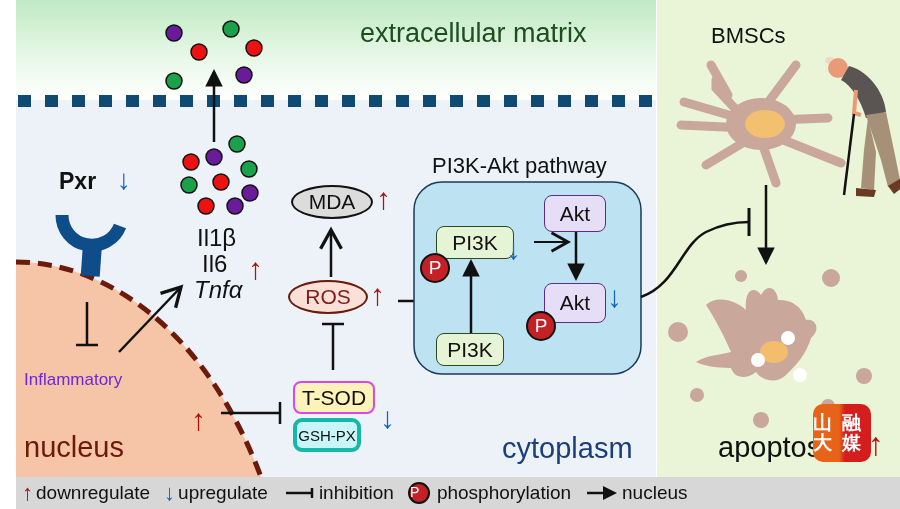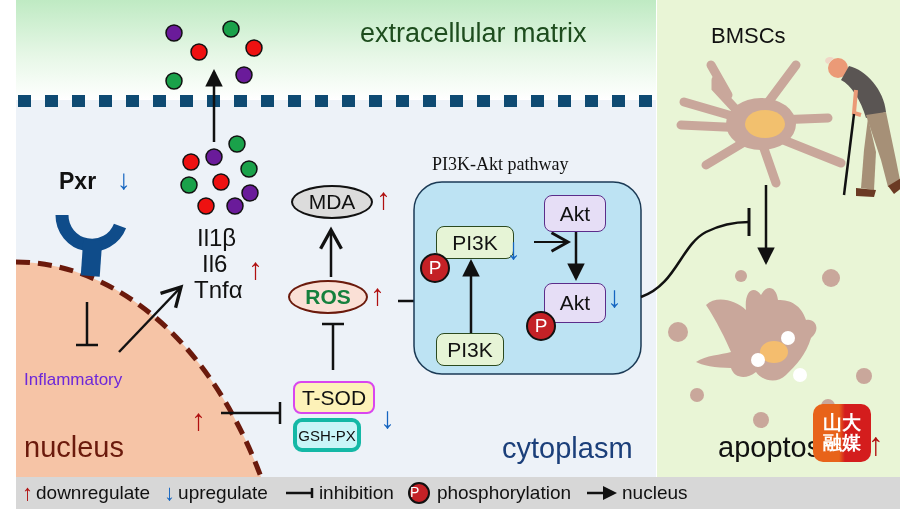--- a/index.html
+++ b/index.html
@@ -157,53 +157,53 @@
   <div class="txt" style="left:486px;top:434px;font-size:29px;color:#1b3f7a;">cytoplasm</div>
   <div class="txt" style="left:8px;top:433px;font-size:29px;color:#6b1a0c;">nucleus</div>
   <div class="txt" style="left:695px;top:25px;font-size:22px;color:#111;">BMSCs</div>
   <div class="txt" style="left:702px;top:433px;font-size:29px;color:#111;width:110px;overflow:hidden;">apoptosis</div>
 
   <div class="txt" style="left:43px;top:170px;font-size:23px;font-weight:bold;color:#111;">Pxr</div>
   <div class="txt" style="left:101px;top:166px;font-size:28px;font-weight:bold;color:#1565c0;">↓</div>
 
   <div class="txt" style="left:181px;top:226px;font-size:24px;color:#111;">Il1β</div>
   <div class="txt" style="left:186px;top:252px;font-size:24px;color:#111;">Il6</div>
-  <div class="txt" style="left:178px;top:278px;font-size:24px;color:#111;">Tnfα</div>
+  <div class="txt" style="left:178px;top:278px;font-size:24px;color:#111;font-style:italic;">Tnfα</div>
   <div class="txt" style="left:232px;top:254px;font-size:30px;font-weight:bold;color:#b01010;">↑</div>
 
   <div class="txt" style="left:8px;top:371px;font-size:17px;color:#6d28d9;">Inflammatory</div>
   <div class="txt" style="left:175px;top:405px;font-size:30px;font-weight:bold;color:#b01010;">↑</div>
 
   <div class="box" style="left:275px;top:185px;width:82px;height:34px;border:2px solid #111;border-radius:50%;background:#dcdcdc;font-size:21px;color:#111;">MDA</div>
   <div class="txt" style="left:360px;top:184px;font-size:30px;font-weight:bold;color:#b01010;">↑</div>
 
-  <div class="box" style="left:272px;top:280px;width:80px;height:34px;border:2px solid #6b1a0c;border-radius:50%;background:#fae0d6;font-size:21px;color:#15803d;font-weight:bold;">ROS</div>
+  <div class="box" style="left:272px;top:280px;width:80px;height:34px;border:2px solid #6b1a0c;border-radius:50%;background:#fae0d6;font-size:21px;color:#7f1d1d;">ROS</div>
   <div class="txt" style="left:354px;top:280px;font-size:30px;font-weight:bold;color:#b01010;">↑</div>
 
   <div class="box" style="left:277px;top:381px;width:82px;height:33px;border:2px solid #d946ef;border-radius:8px;background:#fdf2b8;font-size:21px;color:#111;">T-SOD</div>
   <div class="box" style="left:277px;top:418px;width:68px;height:34px;border:4px solid #14b8a6;border-radius:9px;background:#c9f5f8;font-size:15px;color:#111;">GSH-PX</div>
   <div class="txt" style="left:364px;top:403px;font-size:30px;font-weight:bold;color:#1565c0;">↓</div>
 
-  <div class="txt" style="left:416px;top:155px;font-size:18px;color:#111;font-family:Liberation Serif, serif;">PI3K-Akt pathway</div>
+  <div class="txt" style="left:416px;top:155px;font-size:22px;color:#111;">PI3K-Akt pathway</div>
 
   <div class="box" style="left:420px;top:226px;width:78px;height:33px;border:1.5px solid #2b4a1f;border-radius:8px;background:#e6f4d6;font-size:21px;color:#111;">PI3K</div>
   <div class="pcirc" style="position:absolute;left:404px;top:253px;width:30px;height:30px;font-size:19px;">P</div>
   <div class="txt" style="left:490px;top:234px;font-size:30px;font-weight:bold;color:#1565c0;">↓</div>
 
   <div class="box" style="left:420px;top:333px;width:68px;height:33px;border:1.5px solid #2b4a1f;border-radius:8px;background:#e6f4d6;font-size:21px;color:#111;">PI3K</div>
 
   <div class="box" style="left:528px;top:195px;width:62px;height:37px;border:1.5px solid #5b2d8a;border-radius:8px;background:#e6def6;font-size:21px;color:#111;">Akt</div>
 
   <div class="box" style="left:528px;top:283px;width:62px;height:40px;border:1.5px solid #5b2d8a;border-radius:8px;background:#e6def6;font-size:21px;color:#111;">Akt</div>
   <div class="pcirc" style="position:absolute;left:510px;top:311px;width:30px;height:30px;font-size:19px;">P</div>
   <div class="txt" style="left:591px;top:282px;font-size:30px;font-weight:bold;color:#1565c0;">↓</div>
 
   <div class="txt" style="left:852px;top:428px;font-size:32px;font-weight:bold;color:#b01010;">↑</div>
 
-  <div style="position:absolute;left:797px;top:404px;width:58px;height:58px;border-radius:10px;background:linear-gradient(90deg,#e8631a 0%,#e8631a 45%,#d41d1d 55%,#d41d1d 100%);display:flex;flex-direction:column;align-items:center;justify-content:center;color:#fff;font-family:'DejaVu Sans',sans-serif;font-weight:bold;font-size:19px;line-height:1.05;">
+  <div style="position:absolute;left:797px;top:404px;width:58px;height:58px;border-radius:10px;background:linear-gradient(90deg,#e8631a 0%,#e8631a 45%,#d41d1d 55%,#d41d1d 100%);display:flex;flex-direction:row;align-items:center;justify-content:center;color:#fff;font-family:'DejaVu Sans',sans-serif;font-weight:bold;font-size:19px;line-height:1.05;">
     <span>山大</span>
     <span>融媒</span>
   </div>
 
   <div class="legend">
     <div class="item">
       <span class="sym" style="color:#b01010;font-weight:bold;font-size:22px;">↑</span>
       <span>downregulate</span>
     </div>
     <div class="item">

